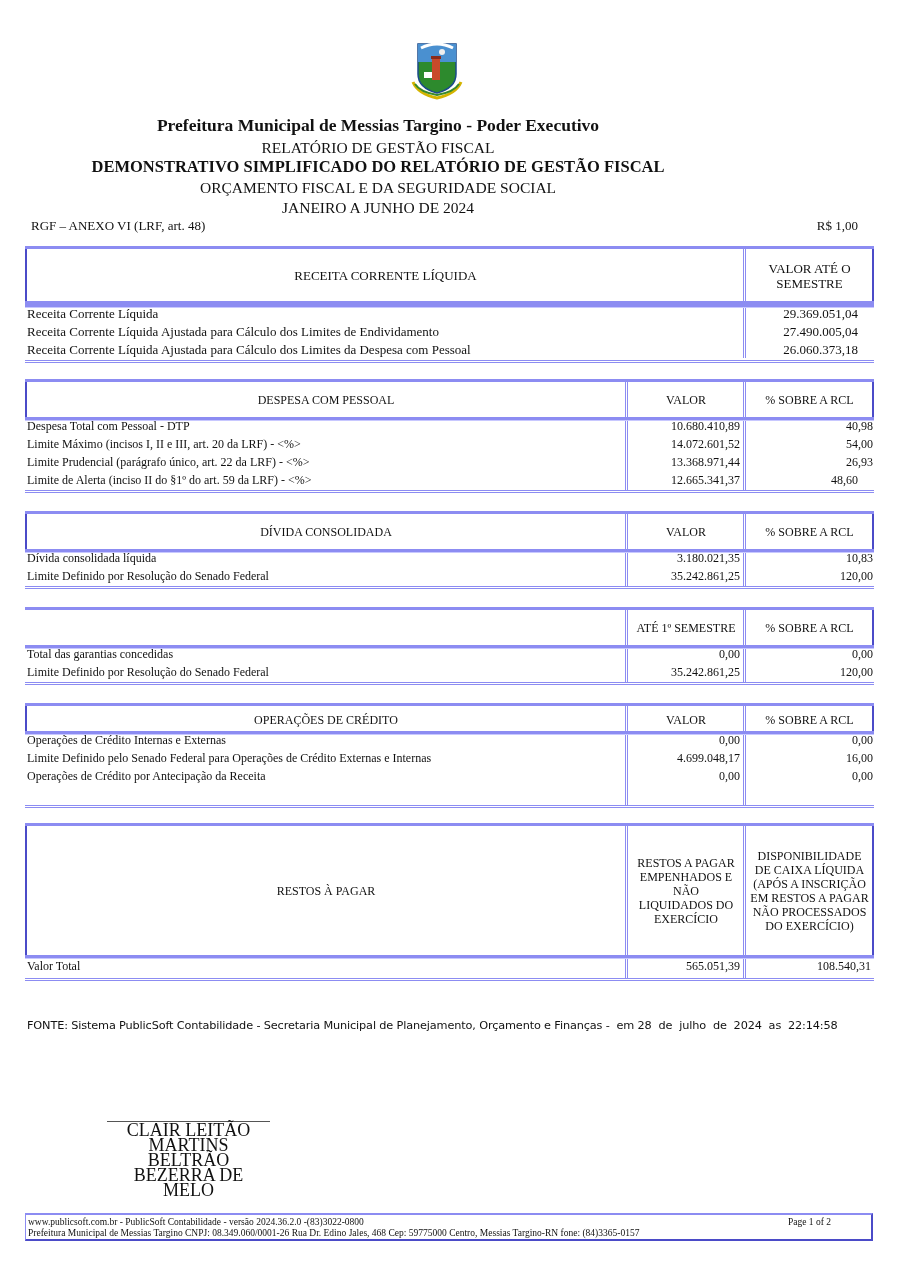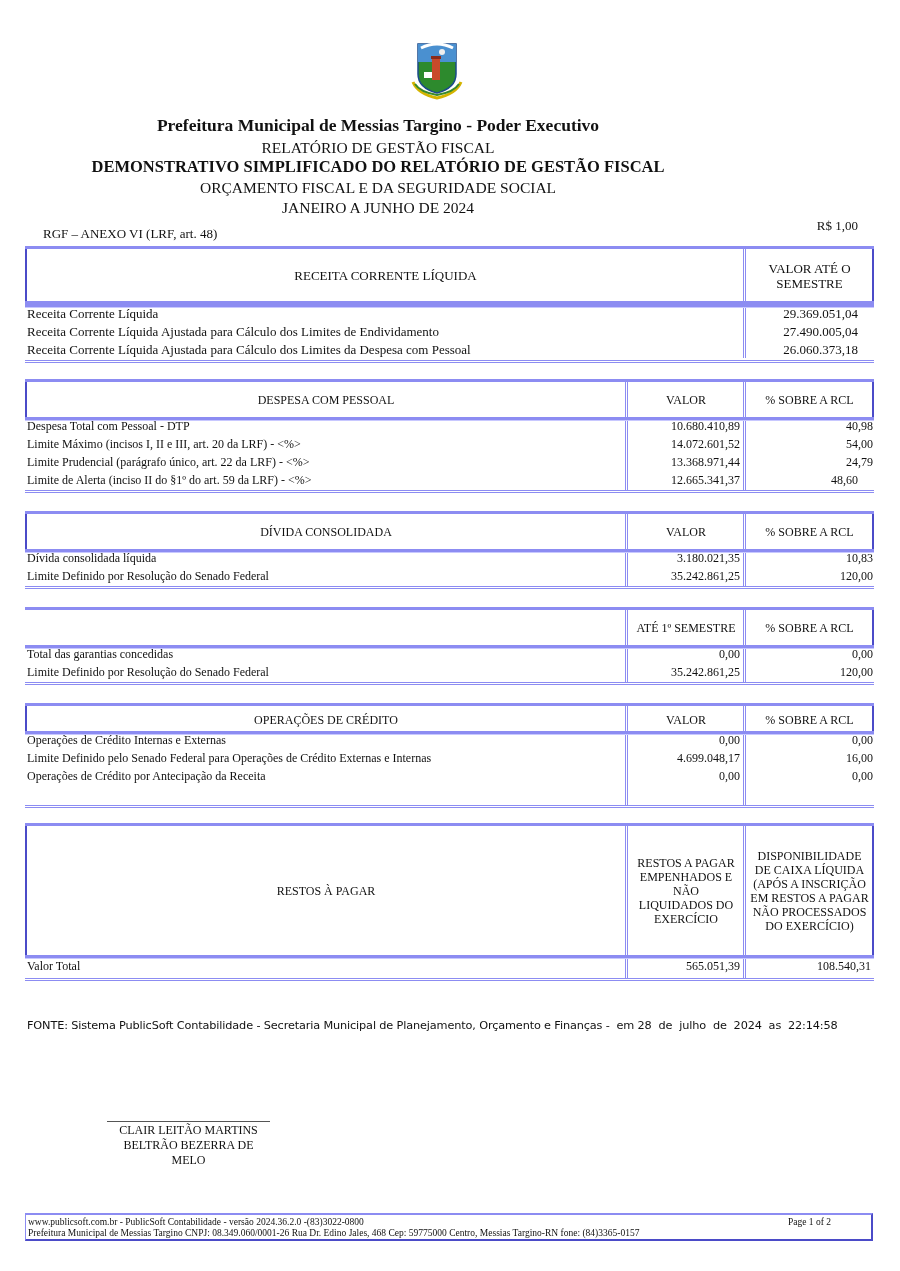--- a/index.html
+++ b/index.html
@@ -5,39 +5,39 @@
   html, body { margin: 0; padding: 0; background: #ffffff; }
   body { width: 900px; height: 1271px; position: relative; font-family: "Liberation Serif", serif; color: #111; overflow: hidden; }
   .logo { position: absolute; left: 408px; top: 38px; width: 58px; height: 62px; }
   .hdr { position: absolute; left: 0; width: 756px; text-align: center; line-height: 19px; }
   .h1 { top: 116px; font-size: 17.5px; font-weight: bold; }
   .h2 { top: 138px; font-size: 15.5px; }
   .h3 { top: 157px; font-size: 16.5px; font-weight: bold; }
   .h4 { top: 178px; font-size: 15.5px; }
   .h5 { top: 198px; font-size: 15.5px; }
   .sub { position: absolute; top: 218px; font-size: 13px; }
-  .sub.left { left: 43px; margin-top: 8px; }
+  .sub.left { left: 31px; }
   .sub.right { right: 42px; }
 
   .sec { position: absolute; left: 25px; width: 849px; }
   .hbox { position: absolute; left: 0; top: 0; width: 849px; border-top: 3px solid #8c8cf2; }
   .hcell { position: absolute; top: 0; box-sizing: border-box; display: flex; align-items: center; justify-content: center; text-align: center; font-size: 12px; line-height: 14px; }
   .hcell.first { border-left: 2px solid #4b4bc8; }
   .hcell.last { border-right: 2px solid #4b4bc8; }
   .vline { position: absolute; width: 3px; background: transparent; border-left: 1px solid #8c8cf2; border-right: 1px solid #8c8cf2; box-sizing: border-box; }
   .hsep { position: absolute; left: 0; width: 849px; height: 4px; background: #8c8cf2; border-bottom: 1px solid #c8c8ff; box-sizing: border-box; }
   .bottom { position: absolute; left: 0; width: 849px; height: 3px; border-top: 1px solid #8c8cf2; border-bottom: 1px solid #8c8cf2; box-sizing: border-box; }
   .row { position: absolute; left: 0; width: 849px; height: 18px; font-size: 12px; line-height: 18px; }
   .row .lbl { position: absolute; left: 2px; white-space: nowrap; }
   .row .v1, .row .v2 { position: absolute; text-align: right; white-space: nowrap; }
 
   .rcl .hcell { font-size: 13px; line-height: 15px; }
   .rcl .row { font-size: 13px; }
   .fonte { position: absolute; left: 27px; top: 1019px; font-family: "DejaVu Sans", sans-serif; font-size: 11.3px; white-space: nowrap; letter-spacing: -0.15px; }
-  .sig { position: absolute; left: 107px; top: 1121px; width: 163px; border-top: 1px solid #555; text-align: center; font-size: 12px; line-height: 15px; padding-top: 1px; }
+  .sig { position: absolute; left: 107px; top: 1121px; width: 163px; border-top: 1px solid #555; text-align: center; font-size: 18px; line-height: 15px; padding-top: 1px; }
   .footer { position: absolute; left: 25px; top: 1213px; width: 848px; height: 28px; border-top: 2px solid #8c8cf2; border-right: 2px solid #4b4bc8; border-bottom: 2px solid #4b4bc8; border-left: 1px solid #8c8cf2; box-sizing: border-box; font-size: 9.5px; line-height: 12px; }
   .footer .l1 { position: absolute; left: 2px; top: 1px; }
   .footer .l2 { position: absolute; left: 2px; top: 12px; white-space: nowrap; }
   .footer .pg { position: absolute; right: 40px; top: 1px; }
 </style>
 </head>
 <body>
 
 <svg class="logo" viewBox="0 0 58 62">
   <path d="M5 44 Q10 56 29 60 Q48 56 53 44" fill="none" stroke="#d4b400" stroke-width="3"></path>
@@ -96,21 +96,21 @@
     <span class="v2" style="right:1px;">40,98</span>
   </div>
   <div class="row" style="top:56px;">
     <span class="lbl">Limite Máximo (incisos I, II e III, art. 20 da LRF) - &lt;%&gt;</span>
     <span class="v1" style="right:134px;">14.072.601,52</span>
     <span class="v2" style="right:1px;">54,00</span>
   </div>
   <div class="row" style="top:74px;">
     <span class="lbl">Limite Prudencial (parágrafo único, art. 22 da LRF) - &lt;%&gt;</span>
     <span class="v1" style="right:134px;">13.368.971,44</span>
-    <span class="v2" style="right:1px;">24,79</span>
+    <span class="v2" style="right:1px;">26,93</span>
   </div>
   <div class="row" style="top:92px;">
     <span class="lbl">Limite de Alerta (inciso II do §1º do art. 59 da LRF) - &lt;%&gt;</span>
     <span class="v1" style="right:134px;">12.665.341,37</span>
     <span class="v2" style="right:16px;">48,60</span>
   </div>
   <div class="bottom" style="top:111px;"></div>
 </div>
 
 <div class="sec" style="top:511px; height:80px;">

